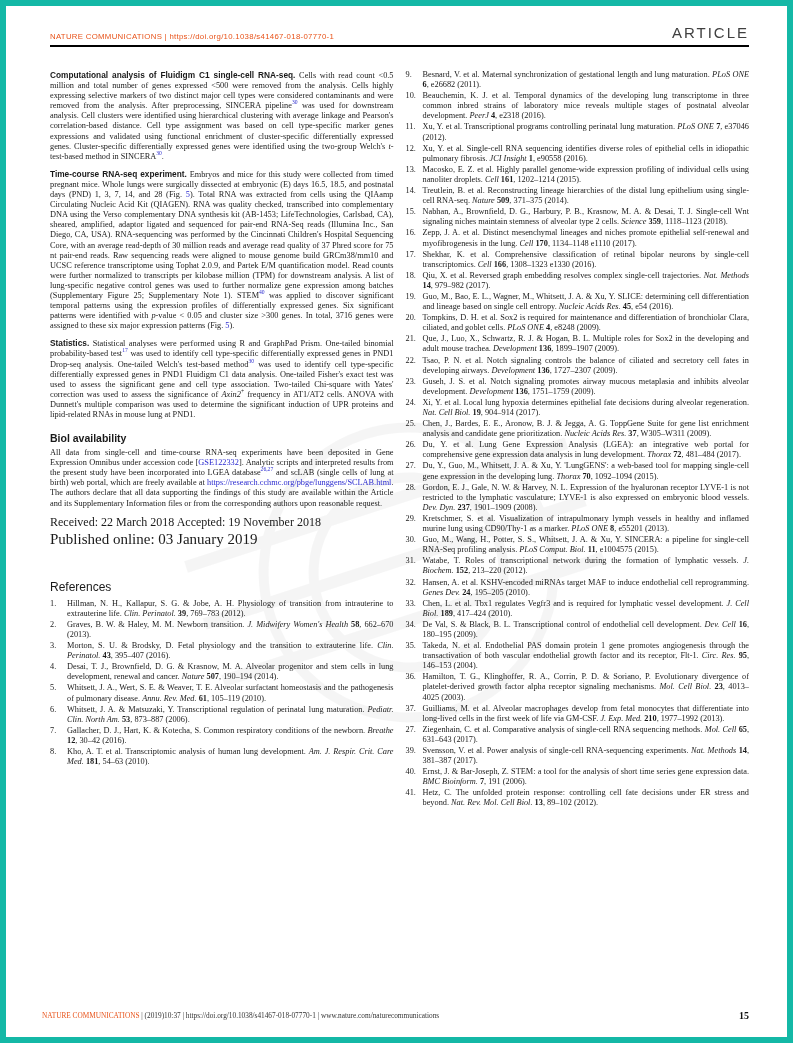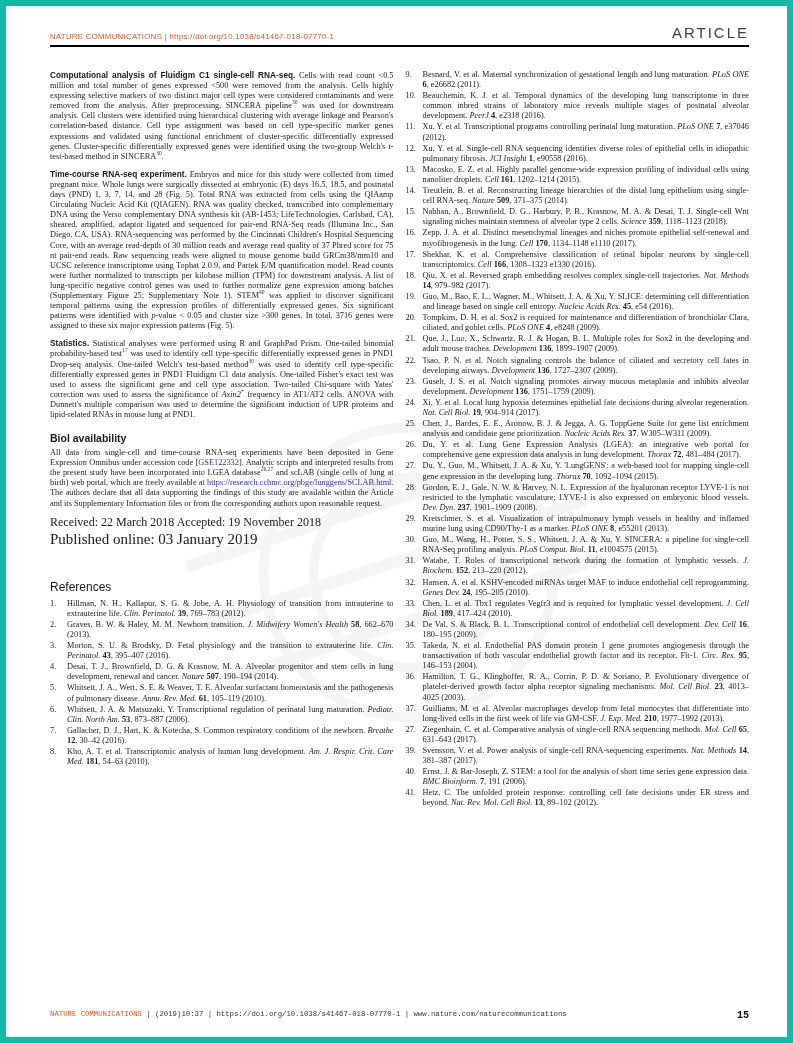--- a/index.html
+++ b/index.html
@@ -43,23 +43,23 @@
   .dates-line{font-size:12px;line-height:13px;}
   .published-line{font-size:15px;line-height:13px;margin-top:4px;}
   .refs-heading{
     font-family:"Liberation Sans","DejaVu Sans",sans-serif;
     font-weight:normal;font-size:12px;margin:34px 0 5px 0;
   }
   .ref{display:flex;font-size:8.3px;line-height:10.1px;margin-bottom:1px;}
   .ref-num{width:17px;flex:0 0 17px;}
   .ref-body{flex:1;text-align:justify;}
   .footer{
-    position:absolute;left:44px;right:38px;bottom:16px;
-    display:flex;justify-content:space-between;align-items:flex-start;
-    font-family:Liberation Mono, monospace;font-size:7.3px;color:#333;
+    position:absolute;left:36px;right:38px;bottom:16px;
+    display:flex;justify-content:space-between;align-items:center;
+    font-family:Liberation Serif, serif;font-size:7.3px;color:#333;
   }
   .footer-journal{color:#e8531a;}
   .page-number{font-weight:bold;font-size:10px;color:#111;}
   .watermark{
     position:absolute;left:190px;top:360px;width:400px;height:400px;
     opacity:0.05;pointer-events:none;transform:rotate(-18deg);
   }
   .wm-ring{position:absolute;border:10px solid #555;border-radius:50%;}
   .wm-r1{left:60px;top:60px;width:280px;height:280px;}
   .wm-r2{left:110px;top:110px;width:180px;height:180px;}

